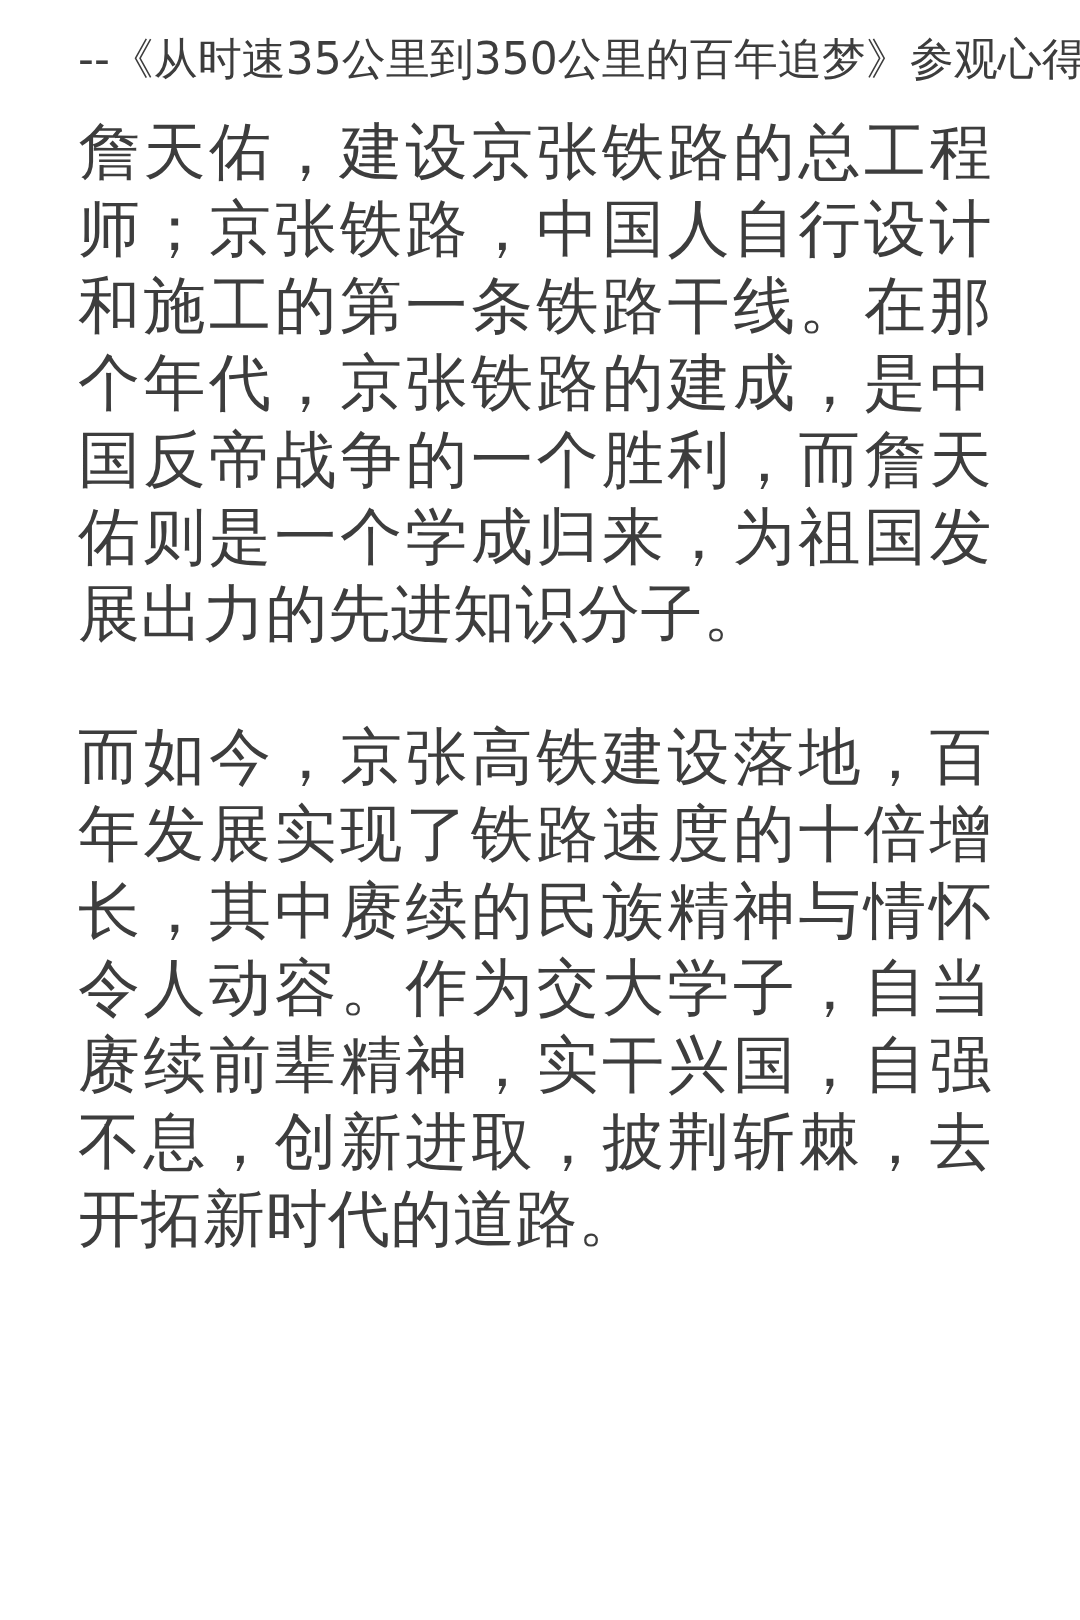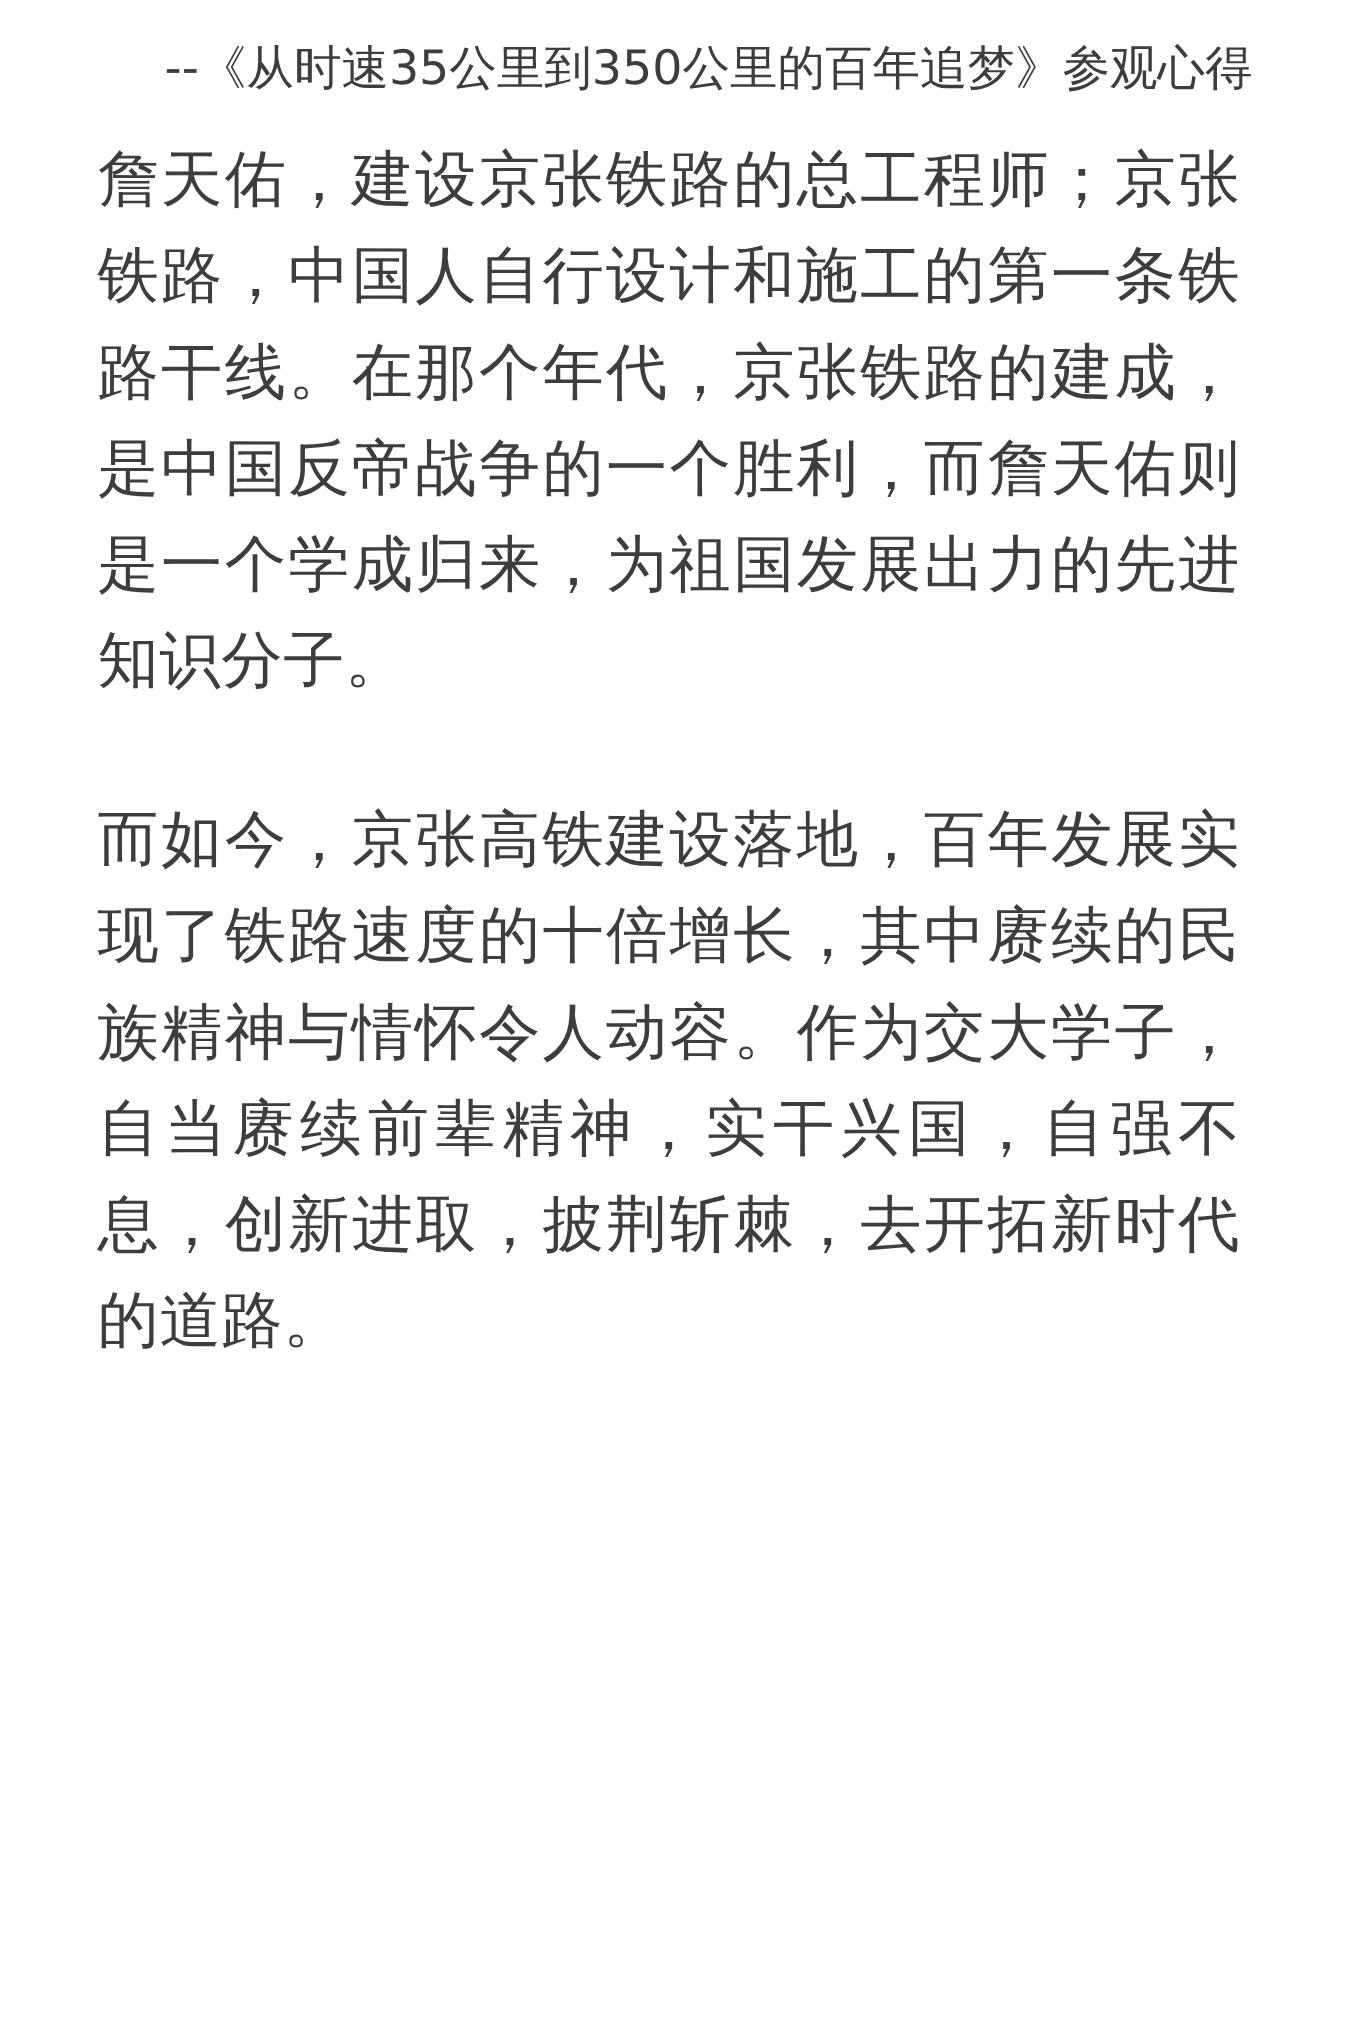--- a/index.html
+++ b/index.html
@@ -24,30 +24,30 @@
   .essay-title {
     font-size: 53px;
     line-height: 1.35;
     text-align: center;
     font-weight: 500;
     letter-spacing: 2px;
     margin: 0 0 14px 0;
     color: #3d3d3d;
   }
   .essay-subtitle {
-    font-size: 38px;
+    font-size: 44px;
     line-height: 1.3;
     text-align: right;
     font-weight: 400;
     margin: 0 -10px 26px 0;
     color: #3d3d3d;
     white-space: nowrap;
   }
   .essay-body p {
-    font-size: 49px;
+    font-size: 62px;
     line-height: 77px;
     text-align: justify;
     text-justify: inter-ideograph;
     letter-spacing: 0.5px;
     margin: 0 0 66px 0;
     color: #3d3d3d;
     word-break: break-all;
   }
   .essay-body p:last-child {
     margin-bottom: 0;

